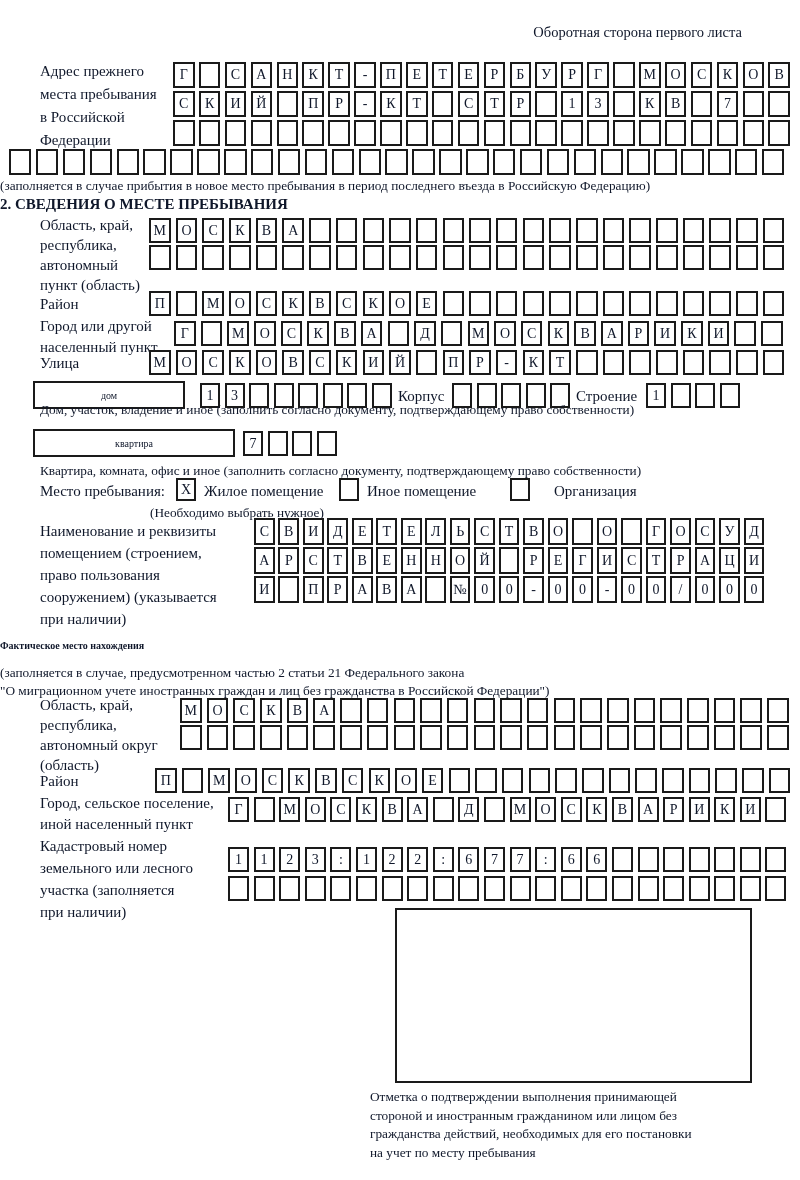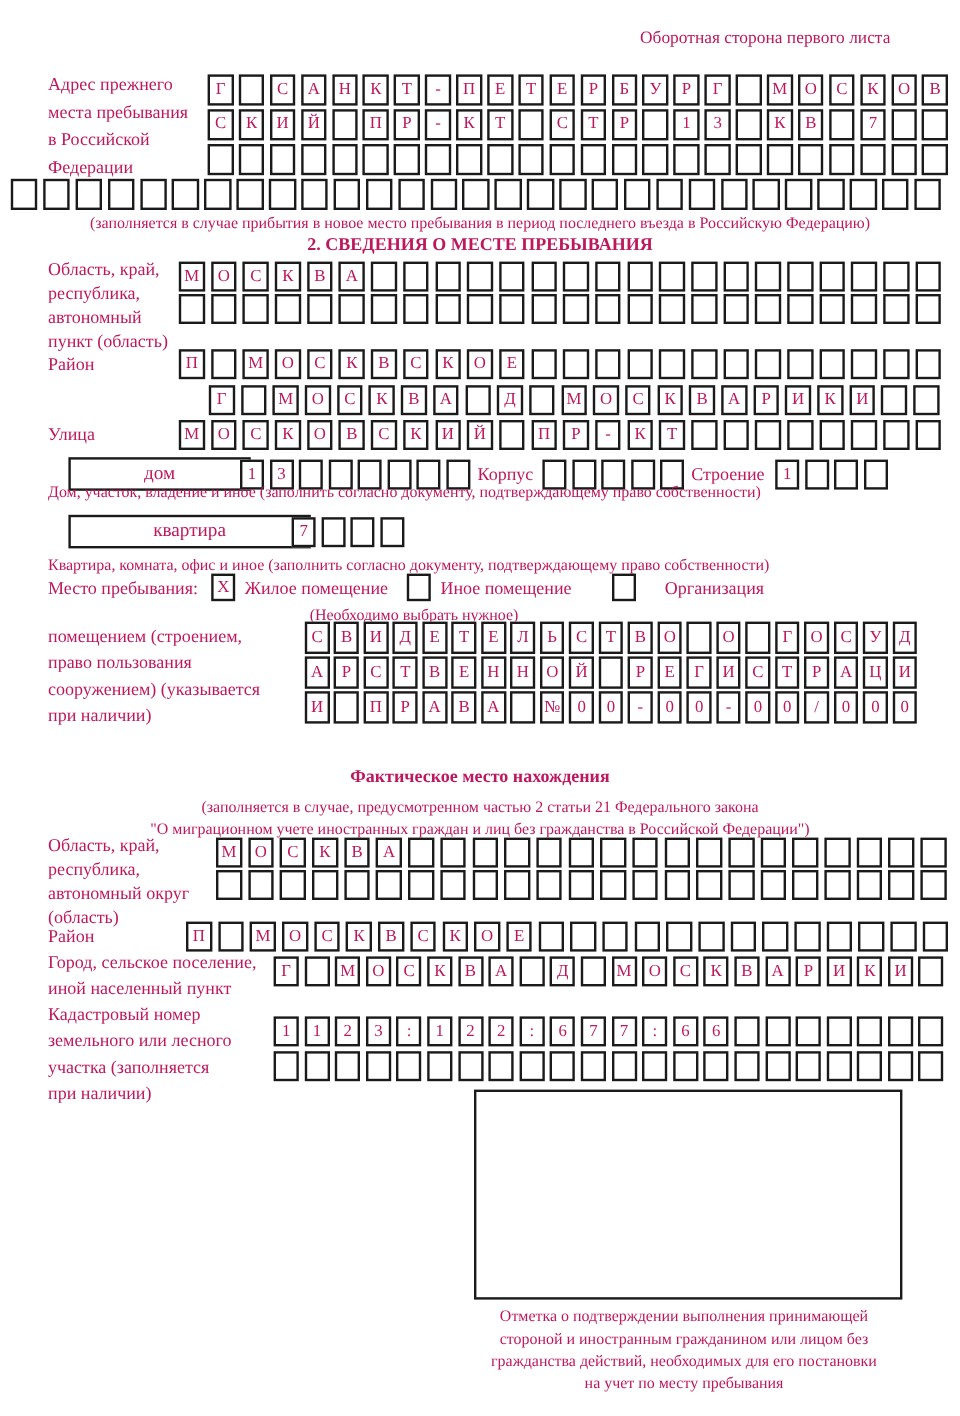--- a/index.html
+++ b/index.html
@@ -1,36 +1,36 @@
 <!DOCTYPE html>
 <html><head>
 <meta charset="utf-8">
 <style>
   html,body{margin:0;padding:0;background:#fff;}
   .page{position:relative;width:800px;height:1180px;background:#ffffff;
-        font-family:"Liberation Serif","DejaVu Serif",serif;color:#be185d;overflow:hidden;}
+        font-family:"Liberation Serif","DejaVu Serif",serif;color:#0f172a;overflow:hidden;}
   .abs{position:absolute;}
   .row{display:flex;}
   .cell{flex:none;box-sizing:border-box;border:2px solid #1a1a1a;background:#fff;
         display:flex;align-items:center;justify-content:center;font-size:14px;line-height:1;}
   .rA{gap:4.4px}.rA .cell{width:21.5px;height:26px;}
   .rB{gap:4.5px}.rB .cell{width:22.4px;height:26px;}
   .rC{gap:5.2px}.rC .cell{width:21.5px;height:25px;}
   .rD{gap:3.9px}.rD .cell{width:20.6px;height:27px;}
   .rE{gap:4.5px}.rE .cell{width:20px;height:25px;}
   .rF{gap:4.6px}.rF .cell{width:21px;height:25px;}
   .lbl{font-size:15px;line-height:22px;font-family:Liberation Serif, serif;}
   .lh20{line-height:20px;}.lh21{line-height:21px;}.lh22{line-height:22px;}.lh23{line-height:23px;}
   .note{font-size:13.3px;line-height:17px;}
   .title{font-weight:bold;font-size:15px;}
   .bigbox{box-sizing:border-box;border:2px solid #1a1a1a;background:#fff;
-        display:flex;align-items:center;justify-content:center;font-size:16px;margin-left:24px;}
+        display:flex;align-items:center;justify-content:center;font-size:10px;}
   .chk{box-sizing:border-box;border:2px solid #1a1a1a;width:20px;height:23px;
         display:flex;align-items:center;justify-content:center;font-size:14px;}
-  .center{text-align:center;}
+  .center{}
   .stamp{box-sizing:border-box;border:2px solid #1a1a1a;background:#fff;}
 </style>
 </head>
 <body>
 
 <div class="page">
 
   <div class="abs" style="top:24px;right:58px;font-size:14.5px">Оборотная сторона первого листа</div>
 
   <div class="abs lbl lh23" style="left:40px;top:60px">
@@ -232,20 +232,24 @@
       <div class="cell"></div>
       <div class="cell"></div>
       <div class="cell"></div>
       <div class="cell"></div>
       <div class="cell"></div>
       <div class="cell"></div>
       <div class="cell"></div>
       <div class="cell"></div>
     </div>
 
+  <div class="abs lbl lh21" style="left:40px;top:316px">
+      <div>Город или другой</div>
+      <div>населенный пункт</div>
+    </div>
   <div class="abs row rC" style="left:174px;top:321px">
       <div class="cell">Г</div>
       <div class="cell"></div>
       <div class="cell">М</div>
       <div class="cell">О</div>
       <div class="cell">С</div>
       <div class="cell">К</div>
       <div class="cell">В</div>
       <div class="cell">А</div>
       <div class="cell"></div>
@@ -333,20 +337,21 @@
   <div class="abs lbl" style="left:40px;top:480px">Место пребывания:</div>
   <div class="abs chk" style="left:176px;top:478px">X</div>
   <div class="abs lbl" style="left:204px;top:480px">Жилое помещение</div>
   <div class="abs chk" style="left:339px;top:478px"></div>
   <div class="abs lbl" style="left:367px;top:480px">Иное помещение</div>
   <div class="abs chk" style="left:510px;top:478px"></div>
   <div class="abs lbl" style="left:554px;top:480px">Организация</div>
   <div class="abs note center" style="left:150px;top:504px;width:390px">(Необходимо выбрать нужное)</div>
 
   <div class="abs lbl lh22" style="left:40px;top:520px">
+      <div>Наименование и реквизиты</div>
       <div>помещением (строением,</div>
       <div>право пользования</div>
       <div>сооружением) (указывается</div>
       <div>при наличии)</div>
     </div>
   <div class="abs row rD" style="left:254px;top:518px">
       <div class="cell">С</div>
       <div class="cell">В</div>
       <div class="cell">И</div>
       <div class="cell">Д</div>
@@ -408,21 +413,21 @@
       <div class="cell">0</div>
       <div class="cell">-</div>
       <div class="cell">0</div>
       <div class="cell">0</div>
       <div class="cell">/</div>
       <div class="cell">0</div>
       <div class="cell">0</div>
       <div class="cell">0</div>
     </div>
 
-  <div class="abs title center" style="left:0;right:0;top:640px;font-size:15px">Фактическое место нахождения</div>
+  <div class="abs title center" style="left:0;right:0;top:640px;font-size:10px">Фактическое место нахождения</div>
   <div class="abs note center" style="left:0;right:0;top:664px;line-height:18px">
       <div>(заполняется в случае, предусмотренном частью 2 статьи 21 Федерального закона</div>
       <div>"О миграционном учете иностранных граждан и лиц без гражданства в Российской Федерации")</div>
     </div>
 
   <div class="abs lbl lh20" style="left:40px;top:695px">
       <div>Область, край,</div>
       <div>республика,</div>
       <div>автономный округ</div>
       <div>(область)</div>

